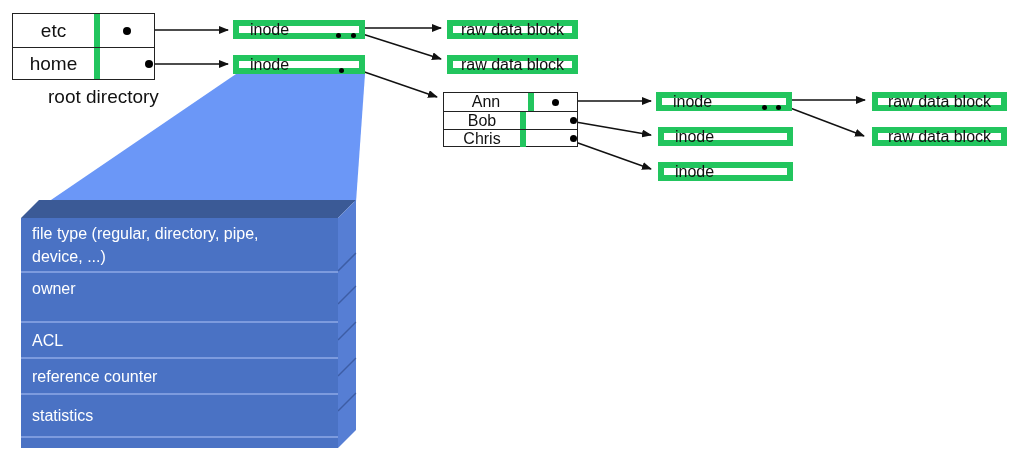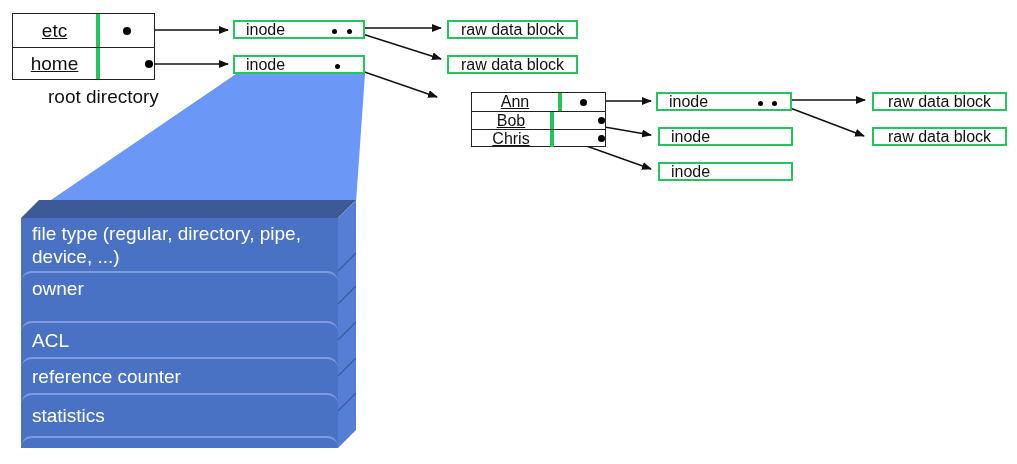--- a/index.html
+++ b/index.html
@@ -3,55 +3,55 @@
 <meta charset="utf-8">
 <style>
   html,body { margin:0; padding:0; background:#ffffff; }
   .stage {
     position:relative; width:1017px; height:464px; background:#fff;
     font-family:"Liberation Sans", sans-serif; color:#111; overflow:hidden;
   }
   .stage svg { position:absolute; left:0; top:0; z-index:0; }
 
   .box {
-    position:absolute; background:#fff; border:2px solid #22c55e;
+    position:absolute; background:#fff; border:6px solid #22c55e;
     box-sizing:border-box; z-index:1; display:flex; align-items:center;
     font-size:16px; line-height:17px; white-space:nowrap;
   }
   .node .lbl { padding-left:11px; }
   .raw { justify-content:center; }
 
   .dtable { position:absolute; border:1px solid #222; box-sizing:border-box; background:#fff; z-index:1; }
   .drow { display:flex; box-sizing:border-box; }
   .drow + .drow { border-top:1px solid #222;gap:44px; }
-  .dcell-name { display:flex; align-items:center; justify-content:center; border-right:4px solid #22c55e; box-sizing:border-box;text-decoration:underline; }
+  .dcell-name { display:flex; align-items:center; justify-content:center; border-right:6px solid #22c55e; box-sizing:border-box; }
   .dcell-ptr  { display:flex; align-items:center; justify-content:center; flex:1; }
 
   .root-table { left:12px; top:13px; width:143px; height:67px; }
   .root-table .drow { height:33px; }
   .root-table .drow:last-child { height:32px; }
   .root-table .dcell-name { width:87px; font-size:19px; }
 
-  .names-table { left:443px; top:92px; width:135px; height:55px;margin-left:28px; }
+  .names-table { left:443px; top:92px; width:135px; height:55px; }
   .names-table .drow { height:18px; }
   .names-table .dcell-name { width:90px; font-size:16px; }
 
   .bullet { width:8px; height:8px; border-radius:50%; background:#000; }
   .dot { position:absolute; width:5px; height:5px; border-radius:50%; background:#000; top:7px; }
 
   .caption { position:absolute; left:20px; top:86px; font-size:19px; z-index:1;margin-left:28px; }
 
   .inode-front {
     position:absolute; left:21px; top:218px; width:317px; height:230px;
     background:var(--box_front,#4a72c4); z-index:1; box-sizing:border-box;
   }
   .field-row {
     box-sizing:border-box; display:flex; align-items:center;
     padding-left:11px; padding-right:14px;
-    color:#fff; font-size:19px; line-height:23px; white-space:pre-line;border-radius:11px;
+    color:#fff; font-size:16px; line-height:23px; white-space:pre-line;
   }
   .field-row + .field-row { border-top:2px solid var(--separator,#7d9bde); }
 </style>
 </head>
 <body>
 
 <div class="stage">
 
   <svg width="1017" height="464" viewBox="0 0 1017 464">
     <defs>

